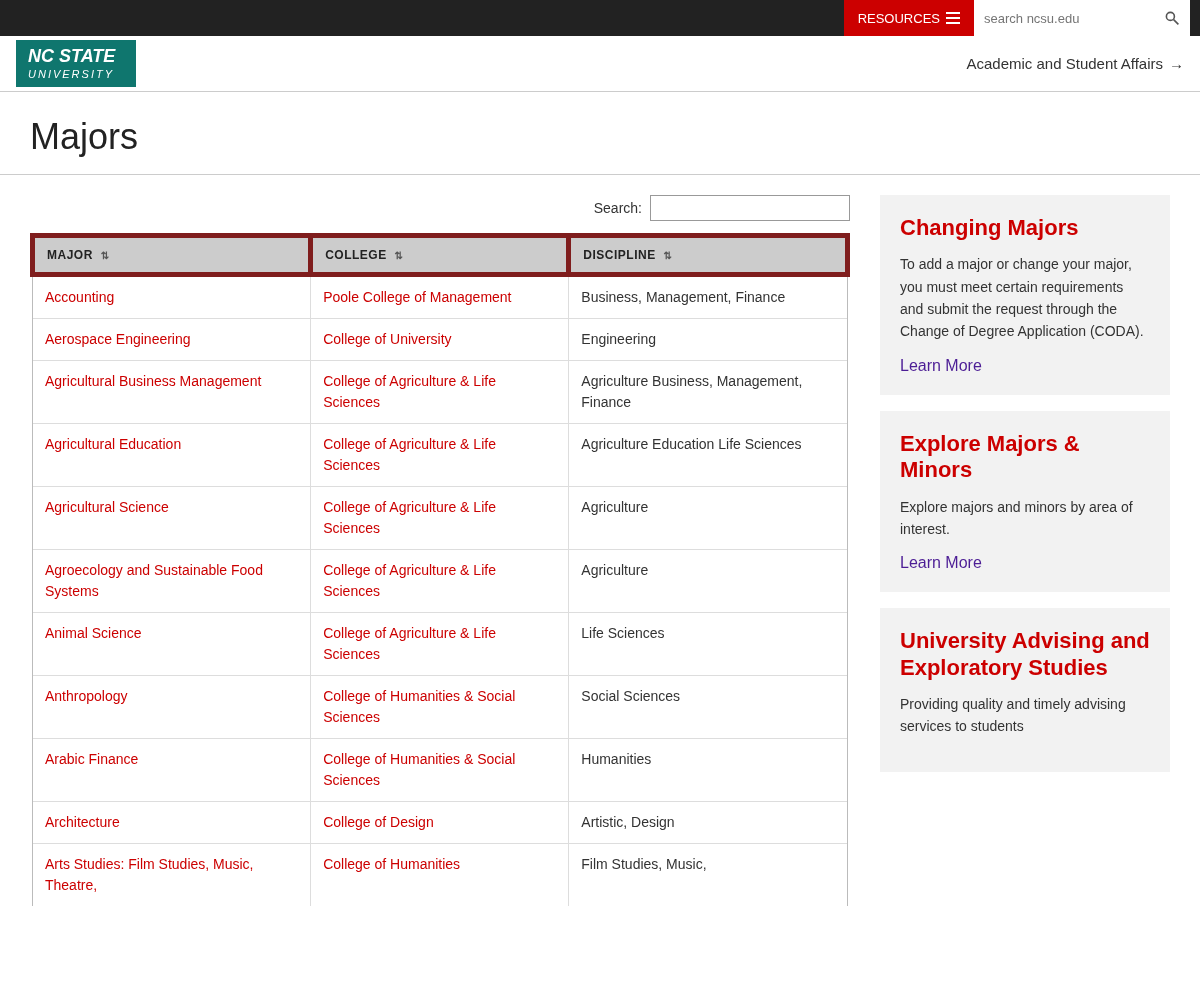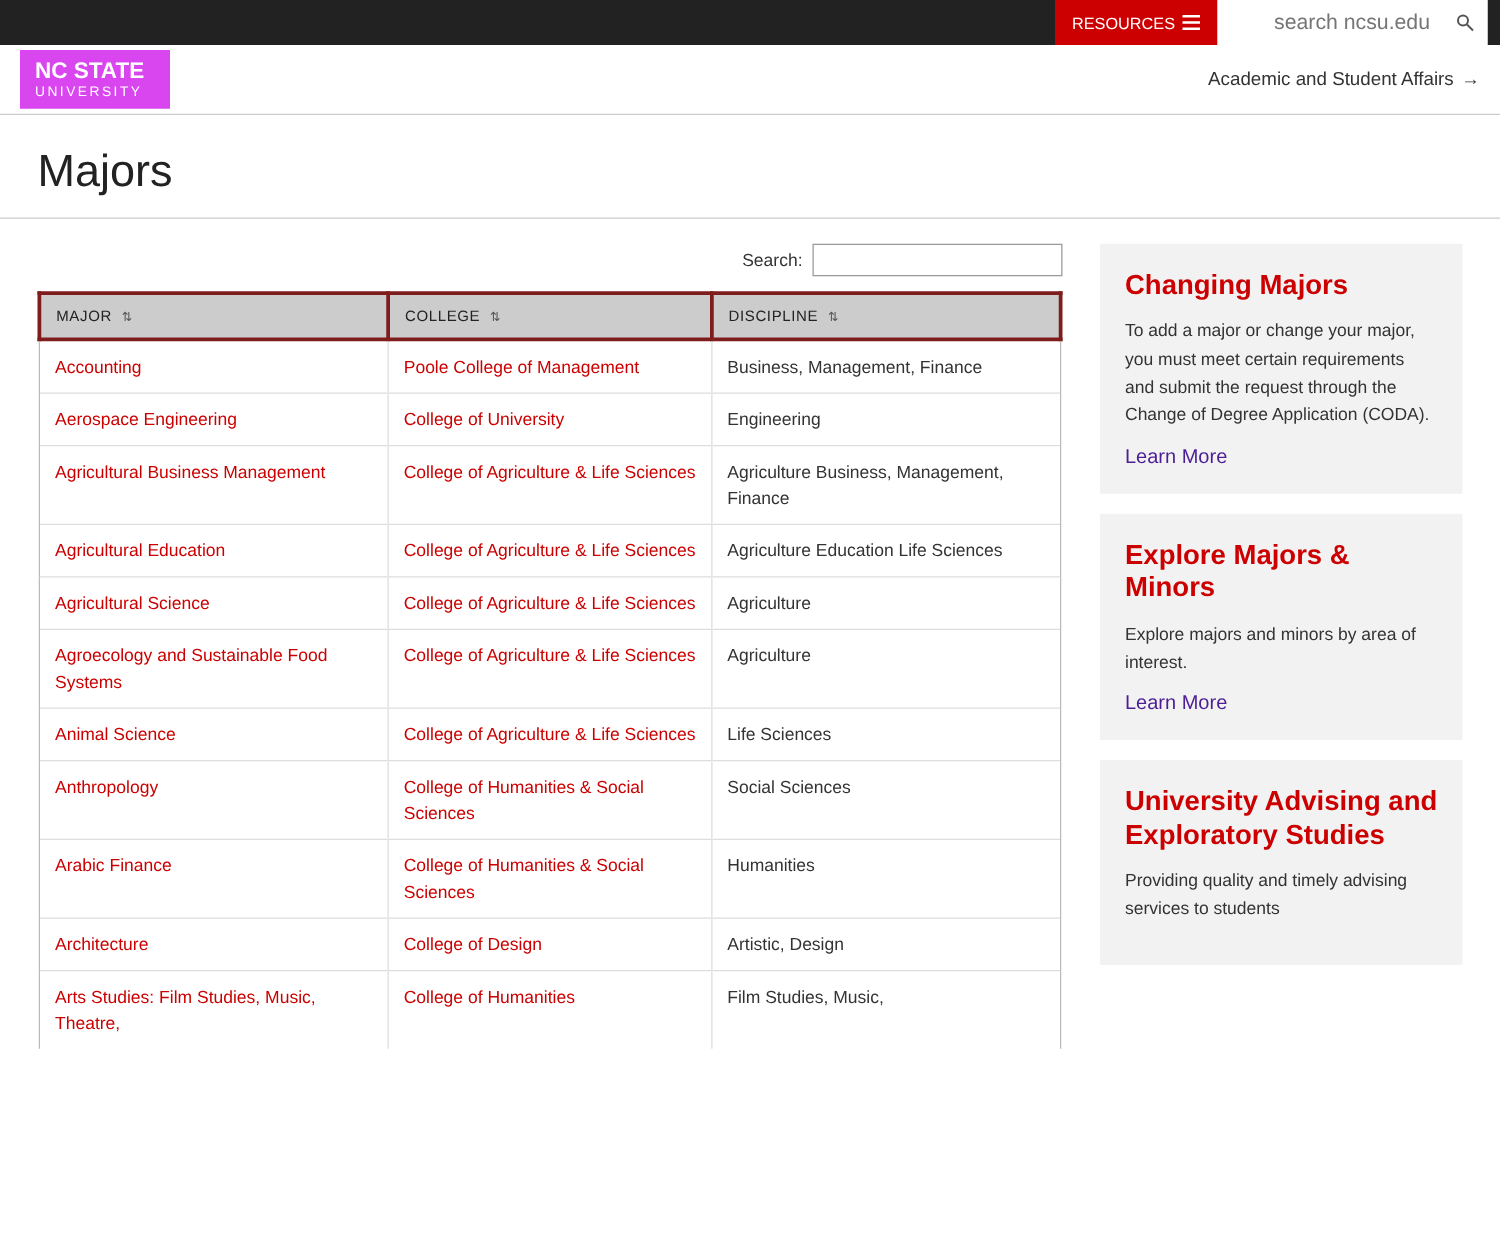--- a/index.html
+++ b/index.html
@@ -40,24 +40,23 @@
     .search-bar {
       display: flex;
       align-items: center;
       background: #fff;
       height: 36px;
     }
     .search-bar input {
       border: none;
       outline: none;
       padding: 0 10px;
-      font-size: 17px;
+      font-size: 13px;
       width: 180px;
       height: 100%;
-      text-align: right;
     }
     .search-bar button {
       background: #fff;
       border: none;
       padding: 0 10px;
       cursor: pointer;
       height: 100%;
       display: flex;
       align-items: center;
     }
@@ -68,28 +67,29 @@
 
     
     .logo-bar {
       background: #fff;
       padding: 4px 16px;
       display: flex;
       align-items: center;
       justify-content: space-between;
     }
     .nc-state-logo {
-      background: #d946ef;
+      background: #0f766e;
       color: #fff;
       padding: 6px 12px;
       font-size: 18px;
       font-weight: bold;
       line-height: 1.2;
       text-transform: uppercase;
       width: 120px;
+      font-style: italic;
     }
     .nc-state-logo .university {
       font-size: 11px;
       font-weight: normal;
       letter-spacing: 2px;
     }
     .academic-link {
       color: #333;
       text-decoration: none;
       font-size: 15px;
@@ -152,24 +152,24 @@
       border-collapse: collapse;
       font-size: 14px;
     }
     .majors-table thead tr {
       background: #ccc;
     }
     .majors-table thead th {
       padding: 10px 12px;
       text-align: left;
       font-size: 12px;
-      font-weight: normal;
+      font-weight: bold;
       letter-spacing: 0.5px;
       color: #222;
-      border: 3px solid #7f1d1d;
+      border: 5px solid #7f1d1d;
       cursor: pointer;
       user-select: none;
       white-space: nowrap;
     }
     .sort-arrows {
       display: inline-block;
       font-size: 10px;
       margin-left: 4px;
       color: #555;
     }

